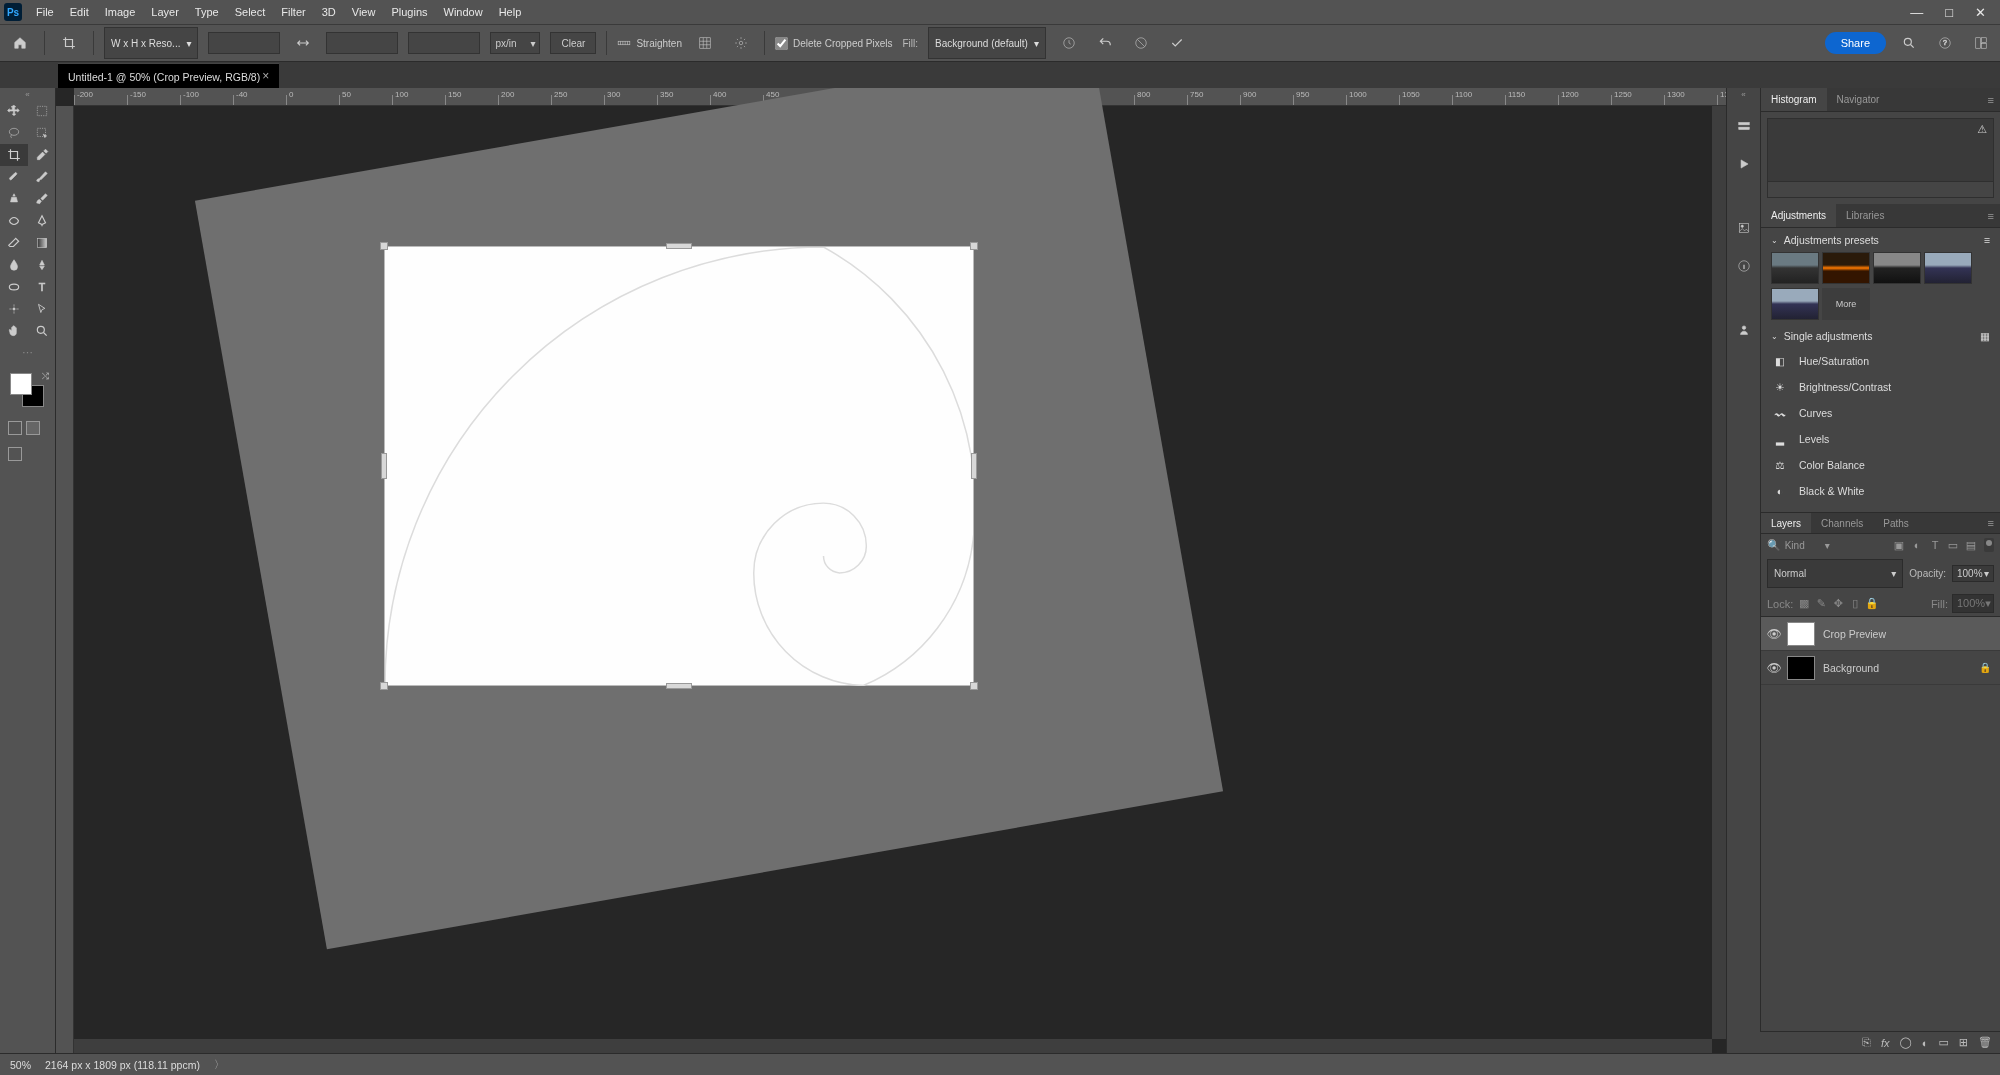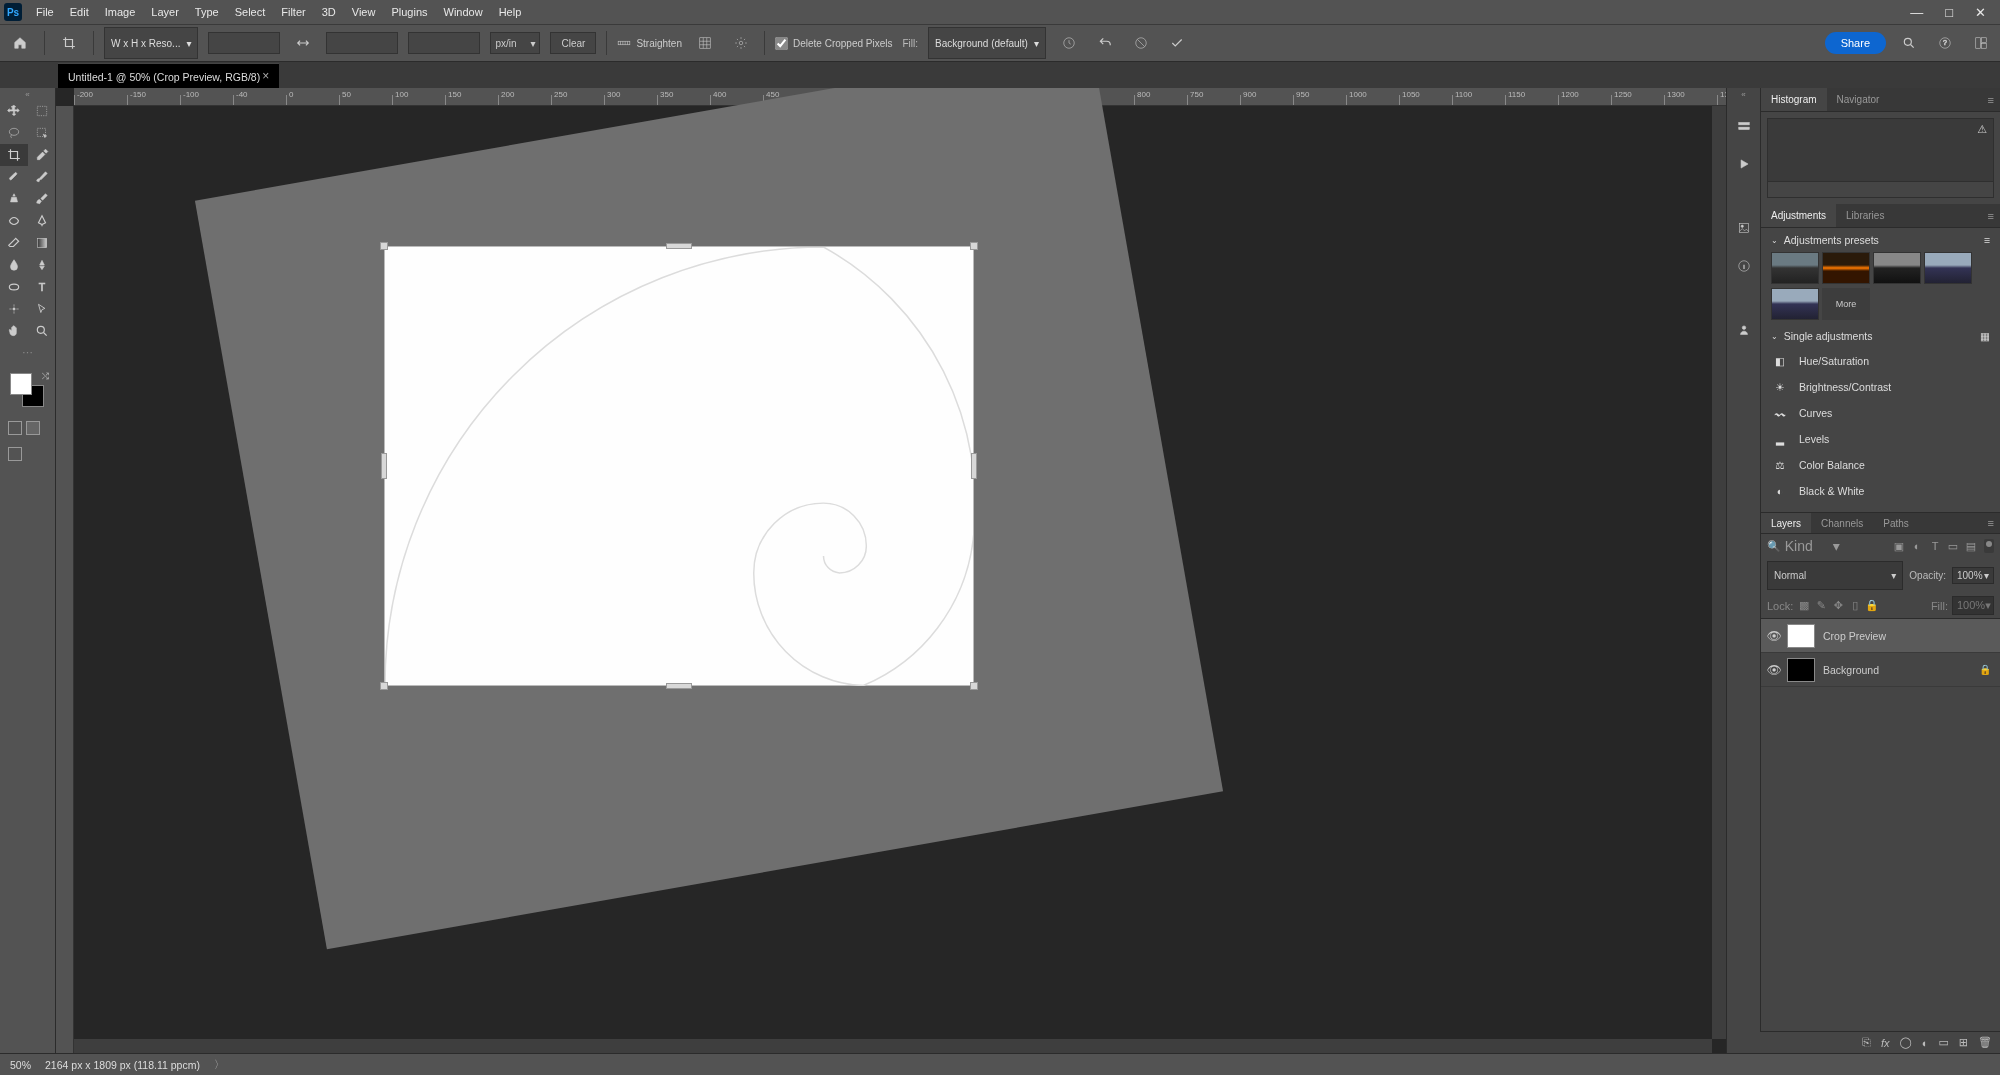--- a/index.html
+++ b/index.html
@@ -96,21 +96,21 @@
 .preset-th.cool{background:linear-gradient(#9ab 40%,#335 50%,#223)}
 .preset-more{width:48px;height:32px;background:#3d3d3d;display:flex;align-items:center;justify-content:center;font-size:9px}
 
 .sa-list{padding:0 10px 8px}
 .sa-item{display:flex;align-items:center;gap:10px;height:26px;font-size:10.5px;color:#ddd}
 .sa-ico{width:18px;height:14px;display:flex;align-items:center;justify-content:center}
 
 .layers-tabs{display:flex;background:#383838;height:22px;align-items:center;border-top:1px solid #2b2b2b}
 .layers-tabs .p-tab{font-size:10px}
 .lay-filter{display:flex;align-items:center;gap:4px;padding:4px 6px}
-.kind-dd{flex:1;display:flex;align-items:flex-end;gap:20px;font-size:14px;color:#999}
+.kind-dd{flex:1;display:flex;align-items:flex-end;gap:20px;font-size:10px;color:#999}
 .lf-ico{width:14px;height:14px;color:#999;display:flex;align-items:center;justify-content:center}
 .lf-toggle{width:10px;height:14px;background:#3a3a3a;border-radius:2px;position:relative;margin-left:2px}
 .lf-toggle::after{content:'';position:absolute;left:2px;top:2px;width:6px;height:6px;background:#888;border-radius:50%}
 
 .lay-row1{display:flex;align-items:center;padding:3px 6px;gap:6px;font-size:10px}
 .blend-dd{background:#3a3a3a;border:1px solid #2b2b2b;padding:8px 6px;flex:1;display:flex;justify-content:space-between;align-items:center}
 .op-lbl{color:#bbb}
 .op-val{background:#3a3a3a;border:1px solid #2b2b2b;padding:2px 4px;width:42px;display:flex;justify-content:space-between}
 
 .lay-row2{display:flex;align-items:center;padding:3px 6px;gap:4px;font-size:11px;color:#888}

